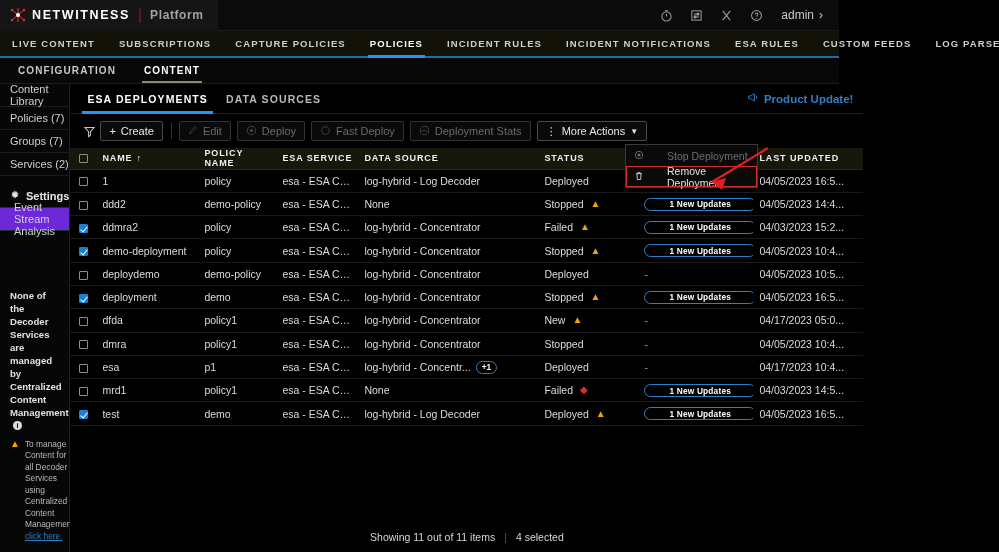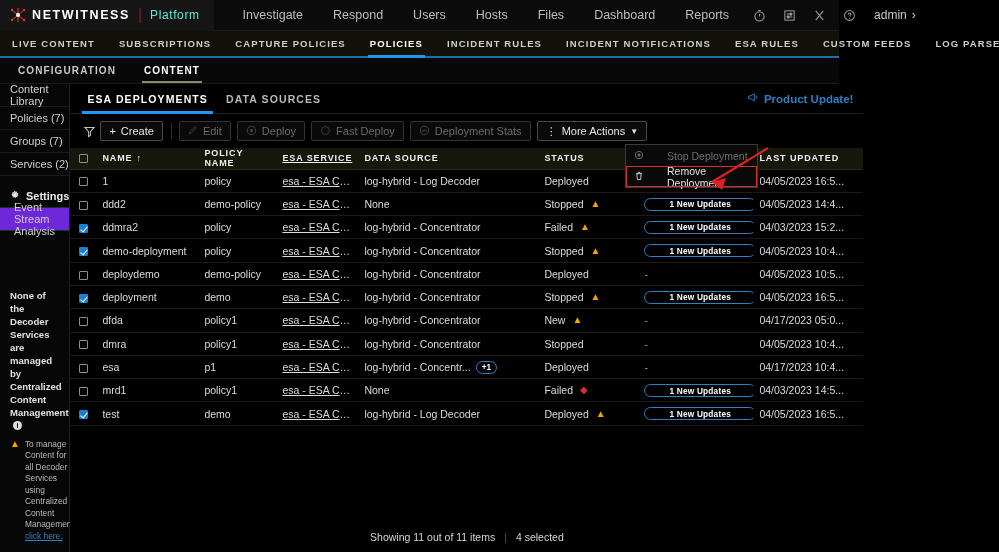--- a/index.html
+++ b/index.html
@@ -20,21 +20,21 @@
   }
   .brand {
     display: flex; align-items: center; gap: 6px;
     padding: 0 14px 0 10px; height: 31px;
     background: #151515;
   }
   .brand-logo { width: 16px; height: 16px; position: relative; }
   .brand-logo svg { display:block; }
   .brand-text { font-size: 12.5px; letter-spacing: 1.6px; color: #fff; font-weight: 700; }
   .brand-sep { color: #7a1d1d; margin: 0 2px; font-weight: 400; }
-  .brand-sub { font-size: 12px; color: #5eead4; letter-spacing: .6px; font-weight:400;}
+  .brand-sub { font-size: 12px; color: #a3a3a3; letter-spacing: .6px; font-weight:700;}
   .topnav { display: flex; align-items: center; gap: 0; margin-left: 14px; }
   .topnav a {
     font-size: 12.5px; color: #bdbdbd; text-decoration: none;
     padding: 0 15px; line-height: 31px; white-space: nowrap;
   }
   .topright { margin-left: auto; display: flex; align-items: center; gap: 0; padding-right: 8px; }
   .ticon {
     width: 30px; height: 31px; display: flex; align-items: center; justify-content: center;
     color: #9a9a9a;
   }
@@ -160,21 +160,21 @@
     padding: 0 6px; border-bottom: 1px solid #2a2a1a;
   }
   tbody td {
     height: 23.3px; font-size: 10.5px; color: #dcdcdc;
     padding: 0 6px; border-bottom: 1px solid #1a1a1a;
     white-space: nowrap; overflow: hidden; text-overflow: ellipsis;
   }
   .c-chk { width: 26px; text-align:center; padding:0 !important;}
   .c-name { width: 102px; }
   .c-pol { width: 78px; }
-  .c-esa { width: 82px; text-decoration: underline; }
+  .c-esa { width: 82px; }
   .c-ds  { width: 180px; }
   .c-st  { width: 100px; }
   .c-up  { width: 115px; }
   .c-lu  { width: 110px; }
 
   .chk {
     width: 9px; height: 9px; border: 1px solid #8d8d8d; display:inline-block;
     vertical-align: middle; border-radius:1px; background:transparent;
   }
   .chk.on { border-color:#1a7fd4; background:#1a7fd4; position:relative; }
@@ -227,29 +227,20 @@
           <circle cx="2" cy="3" r="1.2" fill="#e33"></circle>
             <circle cx="14" cy="3" r="1.2" fill="#e33"></circle>
           <circle cx="2" cy="13" r="1.2" fill="#e33"></circle>
             <circle cx="14" cy="13" r="1.2" fill="#e33"></circle>
         </svg>
       </span>
       <span class="brand-text">NETWITNESS</span>
       <span class="brand-sep">|</span>
       <span class="brand-sub">Platform</span>
     </div>
-    <nav class="topnav">
-      <a href="#">Investigate</a>
-      <a href="#">Respond</a>
-      <a href="#">Users</a>
-      <a href="#">Hosts</a>
-      <a href="#">Files</a>
-      <a href="#">Dashboard</a>
-      <a href="#">Reports</a>
-    </nav>
     <div class="topright">
       <span class="ticon">
         <svg width="13" height="13" viewBox="0 0 14 14" fill="none" stroke="#9a9a9a" stroke-width="1.1">
           <circle cx="7" cy="8" r="5"></circle>
             <path d="M7 8V5.4"></path>
             <path d="M5.6 1.6h2.8"></path>
         </svg>
       </span>
       <span class="ticon">
         <svg width="13" height="13" viewBox="0 0 14 14" fill="none" stroke="#9a9a9a" stroke-width="1.1">

